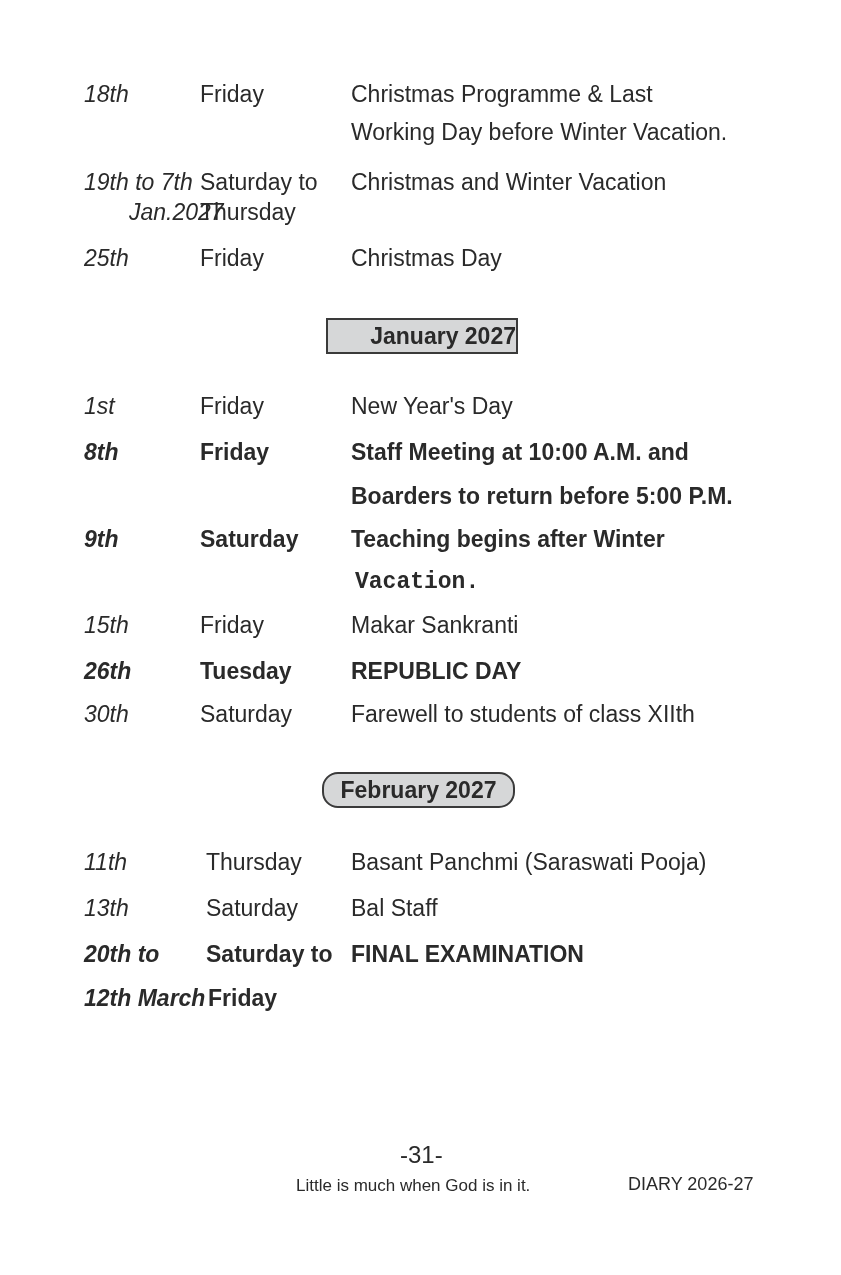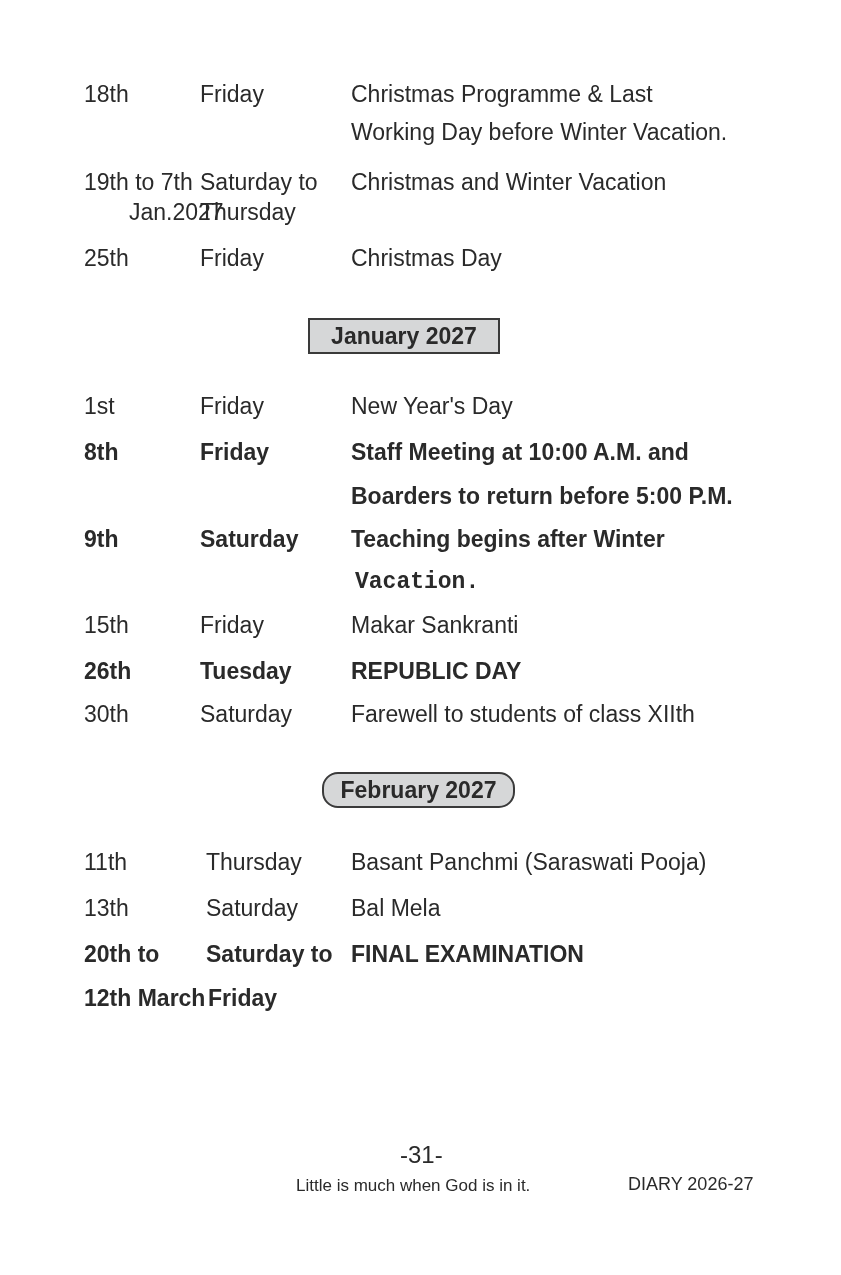--- a/index.html
+++ b/index.html
@@ -2,21 +2,21 @@
 <html><head>
   <meta charset="utf-8">
   <style>
     html, body { margin: 0; padding: 0; background: #ffffff; }
     body {
       width: 841px; height: 1275px; position: relative; overflow: hidden;
       font-family: "Liberation Sans", "DejaVu Sans", sans-serif;
       color: #2a2a2a;
     }
     .row { position: absolute; font-size: 23px; line-height: 28px; }
-    .c1 { position: absolute; left: 84px; white-space: nowrap; }
+    .c1 { position: absolute; left: 84px; white-space: nowrap; font-style: italic; }
     .c2 { position: absolute; left: 200px; white-space: nowrap; }
     .c3 { position: absolute; left: 351px; white-space: nowrap; text-align: center; }
     .c2f { left: 206px; }
     .bold { font-weight: bold; }
     .heading {
       position: absolute; background: #d6d7d8; border: 2px solid #3a3a3a;
       font-weight: bold; font-size: 23px; text-align: center;
       line-height: 32px; height: 32px;
     }
     .footer-quote { position: absolute; left: 296px; top: 1150px; font-size: 17px; margin-top: 26px; }
@@ -40,21 +40,21 @@
   <span class="c2" style="top:30px;">Thursday</span>
   <span class="c3">Christmas and Winter Vacation</span>
 </div>
 
 <div class="row" style="top:244px;">
   <span class="c1">25th</span>
   <span class="c2">Friday</span>
   <span class="c3">Christmas Day</span>
 </div>
 
-<div class="heading" style="left:308px; top:318px; width:188px;">January 2027</div>
+<div class="heading" style="left:326px; top:318px; width:188px;text-align:right;">January 2027</div>
 
 <div class="row" style="top:392px;">
   <span class="c1">1st</span>
   <span class="c2">Friday</span>
   <span class="c3">New Year's Day</span>
 </div>
 
 <div class="row bold" style="top:438px;">
   <span class="c1">8th</span>
   <span class="c2">Friday</span>
@@ -91,21 +91,21 @@
 
 <div class="row" style="top:848px;">
   <span class="c1">11th</span>
   <span class="c2 c2f">Thursday</span>
   <span class="c3">Basant Panchmi (Saraswati Pooja)</span>
 </div>
 
 <div class="row" style="top:894px;">
   <span class="c1">13th</span>
   <span class="c2 c2f">Saturday</span>
-  <span class="c3">Bal Mela</span>
+  <span class="c3">Bal Staff</span>
 </div>
 
 <div class="row bold" style="top:940px;">
   <span class="c1">20th to</span>
   <span class="c1" style="top:44px;">12th March</span>
   <span class="c2 c2f">Saturday to</span>
   <span class="c2" style="top:44px; left:208px;">Friday</span>
   <span class="c3">FINAL EXAMINATION</span>
 </div>
 

